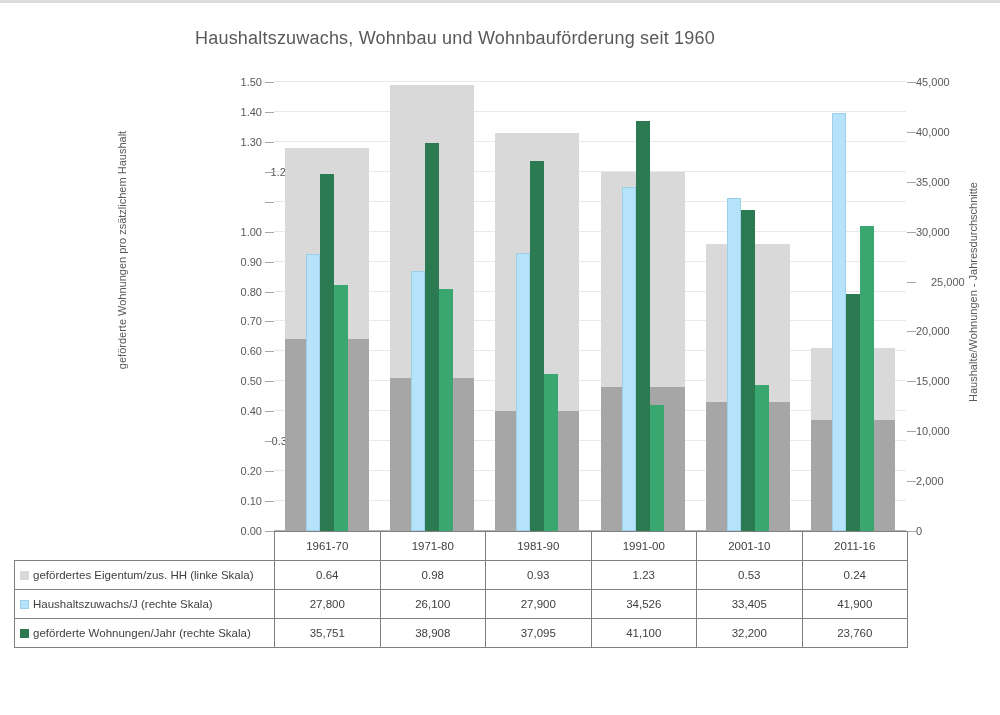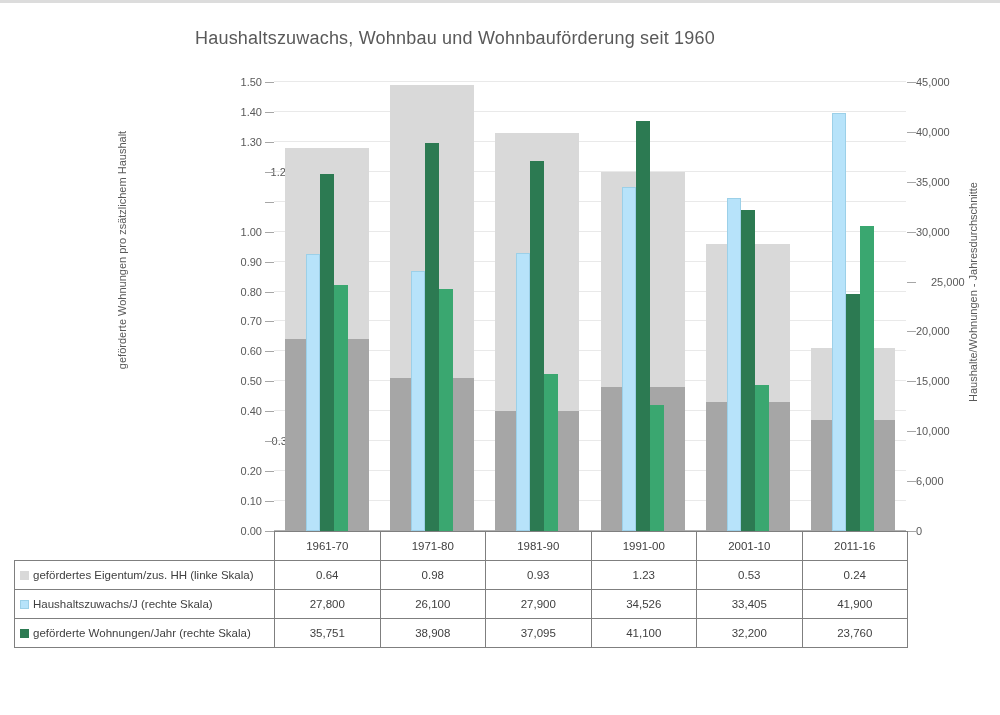--- a/index.html
+++ b/index.html
@@ -164,21 +164,21 @@
     <div class="axis-label y-right-label" style="top: 225.667px;">30,000</div>
     <div class="tick" style="left: 907px; width: 9px; top: 231.667px;"></div>
     <div class="axis-label y-right-label" style="top: 275.556px; margin-left: 15px;">25,000</div>
     <div class="tick" style="left: 907px; width: 9px; top: 281.556px;"></div>
     <div class="axis-label y-right-label" style="top: 325.444px;">20,000</div>
     <div class="tick" style="left: 907px; width: 9px; top: 331.444px;"></div>
     <div class="axis-label y-right-label" style="top: 375.333px;">15,000</div>
     <div class="tick" style="left: 907px; width: 9px; top: 381.333px;"></div>
     <div class="axis-label y-right-label" style="top: 425.222px;">10,000</div>
     <div class="tick" style="left: 907px; width: 9px; top: 431.222px;"></div>
-    <div class="axis-label y-right-label" style="top: 475.111px;">6,000</div>
+    <div class="axis-label y-right-label" style="top: 475.111px;">2,000</div>
     <div class="tick" style="left: 907px; width: 9px; top: 481.111px;"></div>
     <div class="axis-label y-right-label" style="top: 525px;">0</div>
     <div class="tick" style="left: 907px; width: 9px; top: 531px;"></div>
   </div>
 
 <table id="data-table">
   <colgroup>
     <col style="width:260px">
     <col>
       <col>

